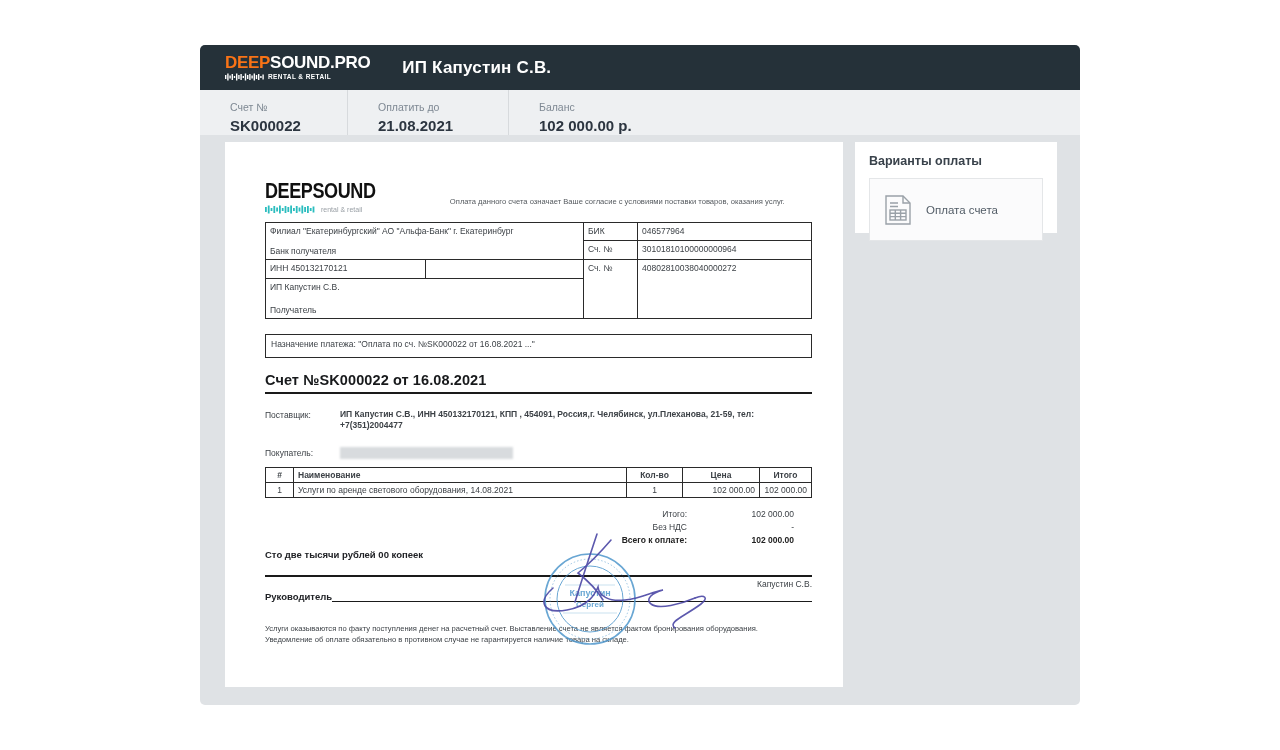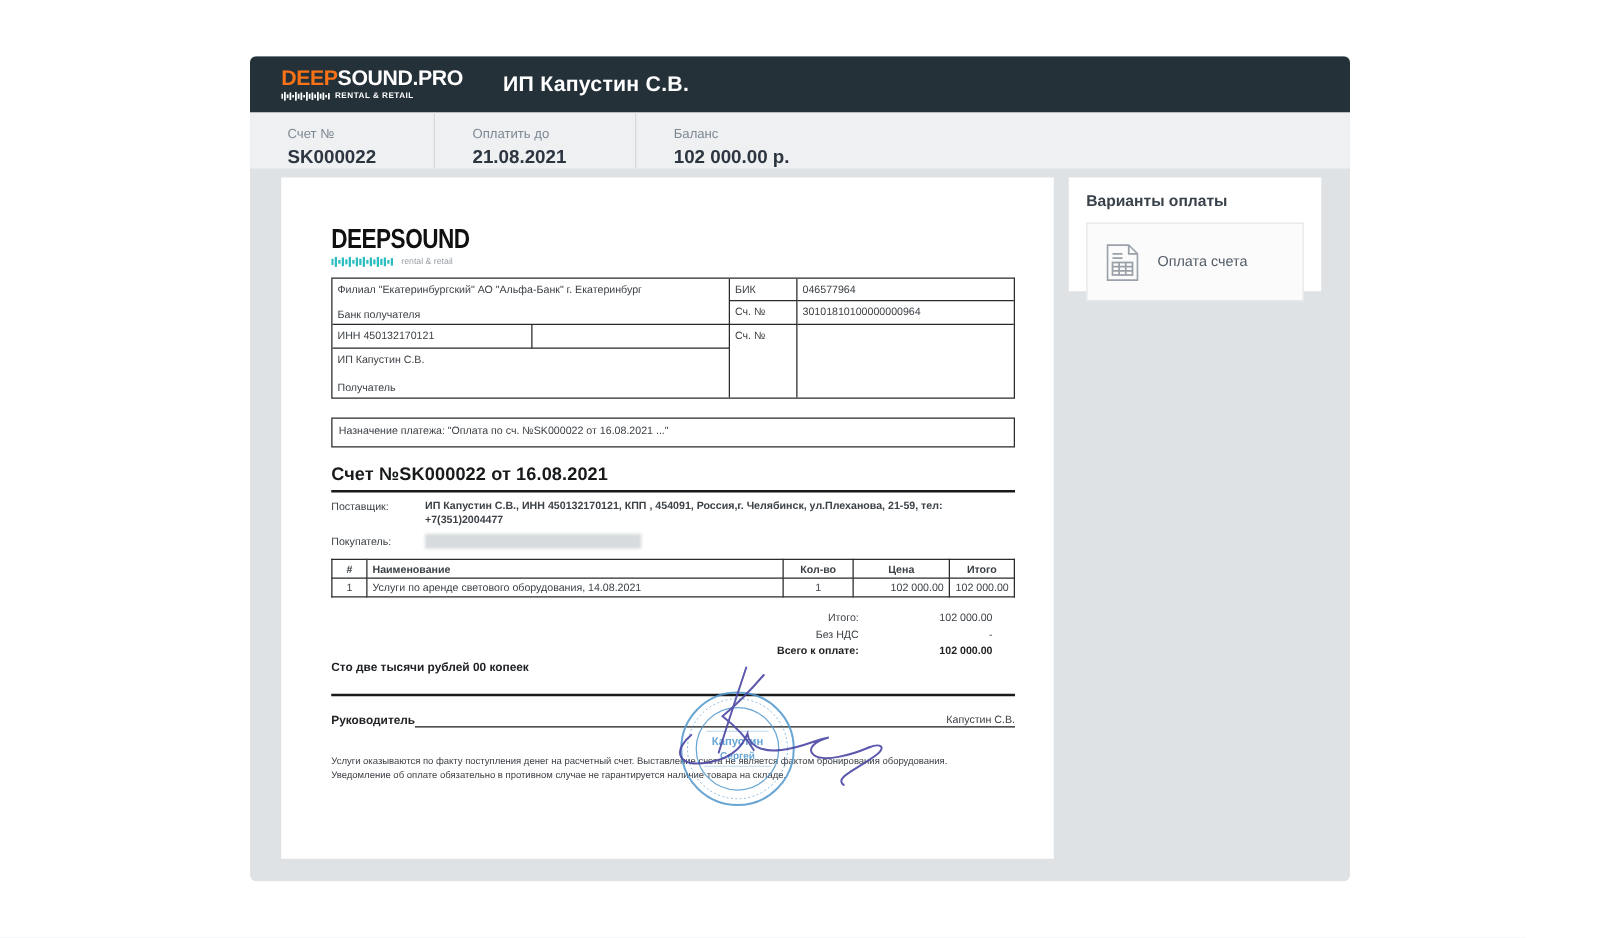--- a/index.html
+++ b/index.html
@@ -45,21 +45,21 @@
   .cell-cacc-l { grid-area:2/3/3/4; } .cell-cacc-v { grid-area:2/4/3/5; }
   .cell-inn { grid-area:3/1/4/2; } .cell-kpp { grid-area:3/2/4/3; }
   .cell-acc-l { grid-area:3/3/5/4; } .cell-acc-v { grid-area:3/4/5/5; }
   .cell-recipient { grid-area:4/1/5/3; display:flex; flex-direction:column; justify-content:space-between; }
 
   .purpose { border:1px solid #2a2a2a; margin-top:15px; height:24px; padding:4px 5px; width:547px; }
 
   .inv-title { margin-top:14px; font-size:14.5px; font-weight:bold; color:#17191b; letter-spacing:0.1px; }
   .thick-hr { border:none; border-top:2px solid #1a1a1a; width:547px; margin-top:4px; }
 
-  .party-row { display:flex; margin-top:5px; width:547px; }
+  .party-row { display:flex; margin-top:15px; width:547px; }
   .party-label { width:75px; padding-top:1px; }
   .party-value { flex:1; font-weight:bold; line-height:1.35; }
   .redacted { width:173px; height:12px; background:#d8dbde; filter:blur(1.2px); }
 
   table.items { width:547px; border-collapse:collapse; margin-top:8px; border:1.5px solid #1a1a1a; }
   table.items th, table.items td { border:1px solid #2a2a2a; font-size:8.5px; padding:2px 4px; }
   table.items th { font-weight:bold; height:14px; text-align:left; }
   table.items th.ctr, table.items td.ctr { text-align:center; }
   table.items td.num, table.items th.num { text-align:right; }
   table.items td { height:13px; }
@@ -69,21 +69,21 @@
   .totals-row { display:flex; justify-content:flex-end; line-height:13px; }
   .totals-value { width:125px; text-align:right; padding-right:18px; }
   .totals-row.bold { font-weight:bold; color:#222; }
 
   .summary { margin-top:6px; }
   .words { margin-top:2px; font-size:9.5px; font-weight:bold; color:#202226; }
 
   .signer-row { display:flex; align-items:flex-end; margin-top:13px; width:547px; }
   .signer-label { font-weight:bold; font-size:9.5px; color:#202226; }
   .signer-line { flex:1; border-bottom:1px solid #1a1a1a; height:12px; position:relative; }
-  .signer-name { position:absolute; right:0; bottom:1px; font-size:8.5px; font-weight:normal; }
+  .signer-name { position:absolute; right:0; bottom:12px; font-size:8.5px; font-weight:normal; }
 
   .inv-footer { margin-top:22px; font-size:7.6px; line-height:1.4; color:#3c4146; width:525px; }
 
   
   .stamp { position:absolute; left:318px; top:410px; width:94px; height:94px; opacity:0.85; }
   .sig { position:absolute; left:300px; top:388px; width:190px; height:105px; }
 
   
   .side { position:absolute; left:655px; top:7px; width:202px; height:91px; background:#ffffff; padding:12px 14px; }
   .side-title { font-size:12.5px; font-weight:700; color:#39424b; }
@@ -168,34 +168,36 @@
                   <rect x="36.4" y="0.5" width="1.8" height="8"></rect>
                   <rect x="39.2" y="2" width="1.8" height="5"></rect>
                   <rect x="42" y="1" width="1.8" height="7"></rect>
                   <rect x="44.8" y="3" width="1.8" height="3"></rect>
                   <rect x="47.6" y="1.5" width="1.8" height="6"></rect>
               </g>
             </svg>
             <span class="txt">rental &amp; retail</span>
           </div>
         </div>
+        <div class="inv-disclaimer">Оплата данного счета означает Ваше согласие с условиями поставки товаров, оказания услуг.</div>
       </div>
 
       <div class="bank">
         <div class="cell-bankname br bb">
           <span>Филиал "Екатеринбургский" АО "Альфа-Банк" г. Екатеринбург</span>
           <span>Банк получателя</span>
         </div>
         <div class="cell-bik-l br bb">БИК</div>
         <div class="cell-bik-v bb">046577964</div>
         <div class="cell-cacc-l br bb">Сч. №</div>
         <div class="cell-cacc-v bb">30101810100000000964</div>
         <div class="cell-inn br bb">ИНН 450132170121</div>
         <div class="cell-kpp br bb"></div>
         <div class="cell-acc-l br">Сч. №</div>
+        <div class="cell-acc-v">40802810038040000272</div>
         <div class="cell-recipient br">
           <span>ИП Капустин С.В.</span>
           <span>Получатель</span>
         </div>
       </div>
 
       <div class="purpose">Назначение платежа: "Оплата по сч. №SK000022 от 16.08.2021 ..."</div>
 
       <div class="inv-title">Счет №SK000022 от 16.08.2021</div>
       <hr class="thick-hr">

